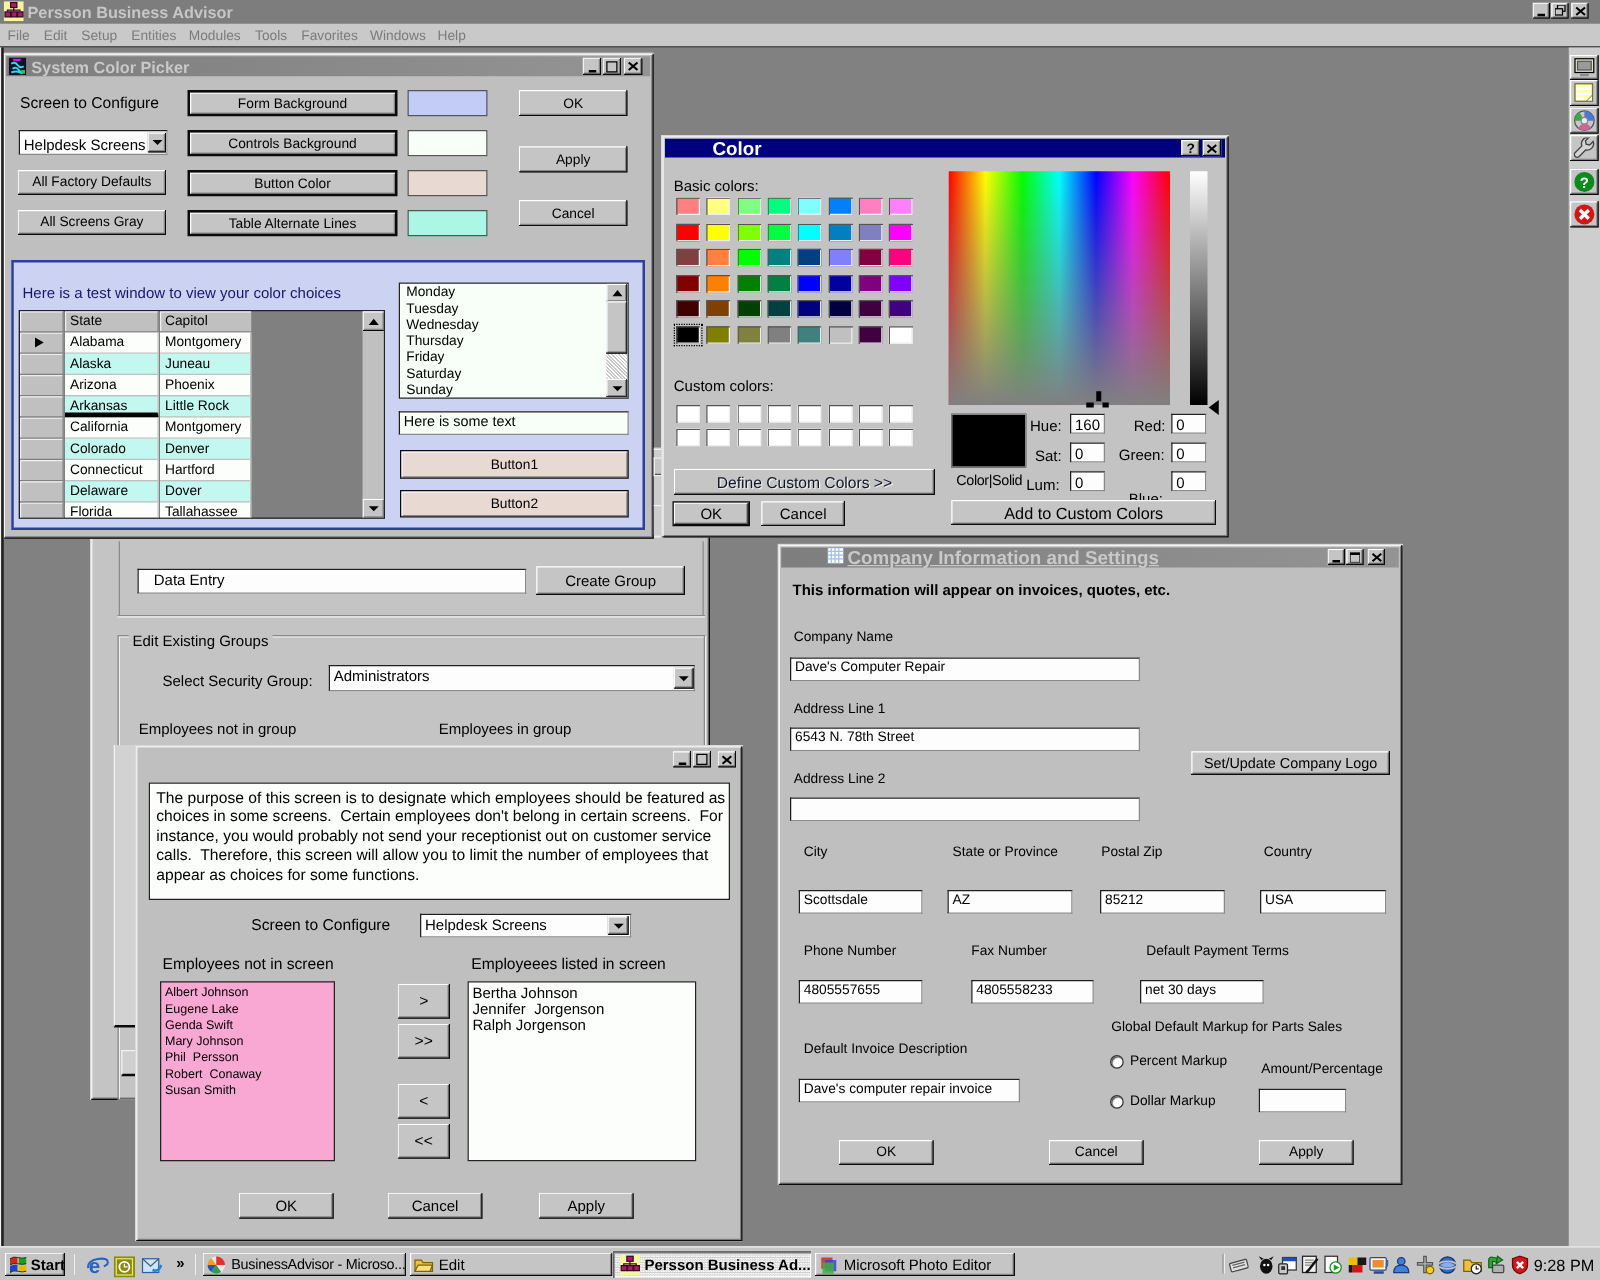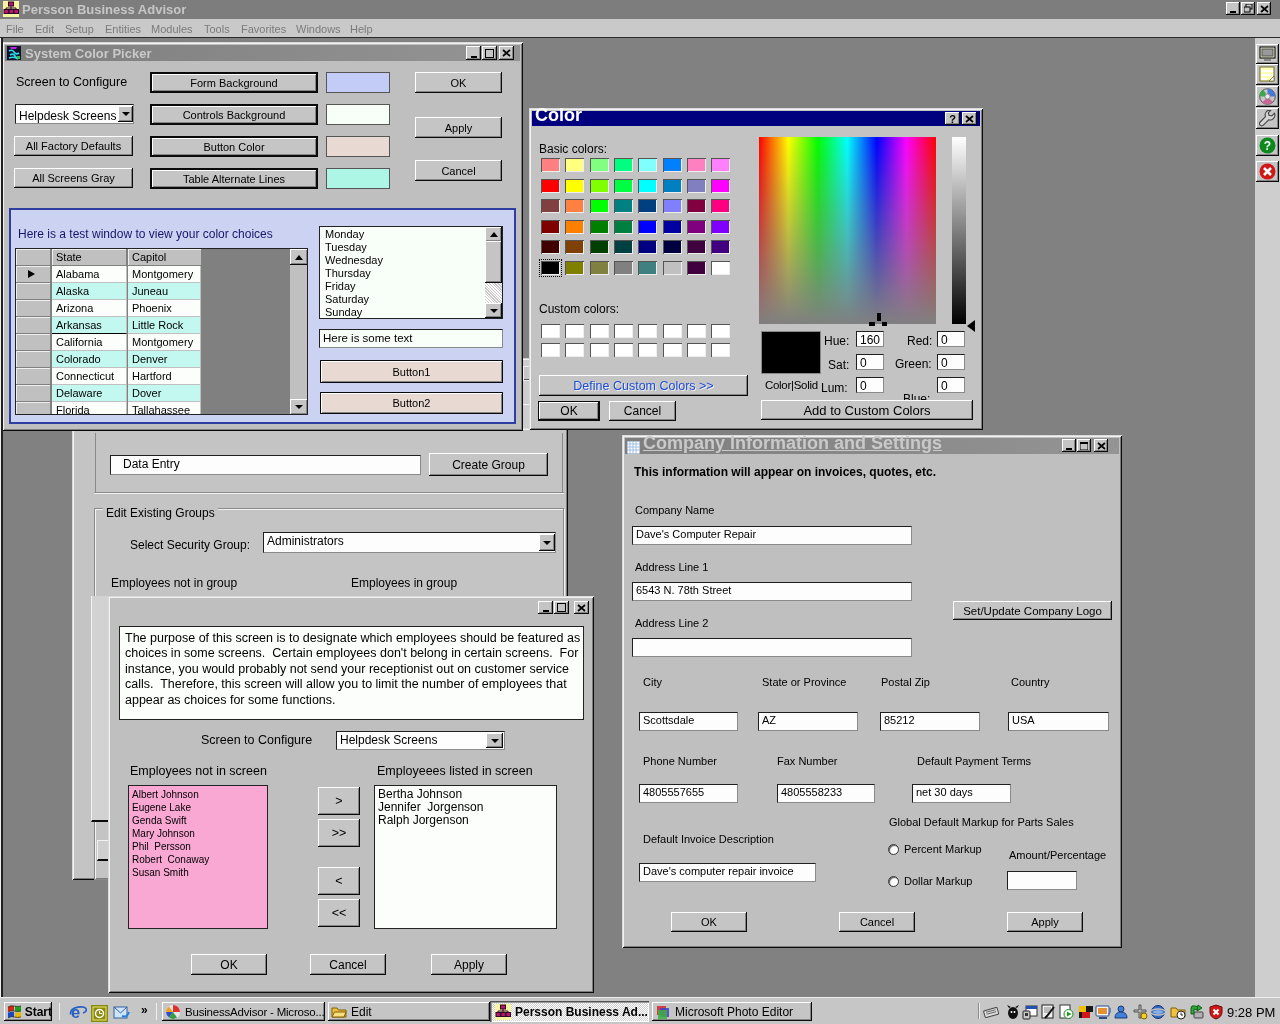--- a/index.html
+++ b/index.html
@@ -1,21 +1,21 @@
 <!DOCTYPE html>
 <html><head>
 <meta charset="utf-8">
 <style>
 * { margin:0; padding:0; box-sizing:border-box; }
 html,body { width:1280px; height:1024px; overflow:hidden; }
 body { font-family:"Liberation Sans", sans-serif; background:#818181; position:relative; font-size:12px; }
 .ab { position:absolute; }
 .win { background:#bfbfbf; box-shadow: inset 1px 1px 0 #d9d9d9, inset -1px -1px 0 #0a0a0a, inset 2px 2px 0 #f2f2f2, inset -2px -2px 0 #7c7c7c; }
 .tb { background:linear-gradient(90deg,#7e7e7e,#949494); color:#c9c9c9; font-weight:bold; font-size:13px; display:flex; align-items:center; overflow:hidden; white-space:nowrap; }
-.tba { background:#00007f; color:#fff; font-weight:bold; font-size:18px; display:flex; align-items:flex-end; }
+.tba { background:#00007f; color:#fff; font-weight:bold; font-size:15px; display:flex; align-items:flex-start;padding-left:35px; }
 .btn { background:#c5c5c5; box-shadow: inset -1px -1px 0 #0a0a0a, inset 1px 1px 0 #ffffff, inset -2px -2px 0 #858585; font-size:inherit; color:#000; display:flex; align-items:center; justify-content:center; white-space:nowrap; }
 .btnb { background:#c5c5c5; border:2px solid #0a0a0a; box-shadow: inset 1px 1px 0 #ffffff, inset -1px -1px 0 #858585; font-size:inherit; color:#000; display:flex; align-items:center; justify-content:center; white-space:nowrap; }
 .wbtn { background:#c5c5c5; box-shadow: inset -1px -1px 0 #0a0a0a, inset 1px 1px 0 #ffffff, inset -2px -2px 0 #858585; display:flex; align-items:center; justify-content:center; }
 .tf { background:#fdfdfd; border:1px solid; border-color:#1f1f1f #8a8a8a #8a8a8a #1f1f1f; font-size:inherit; color:#000; padding:1px 0 0 3px; overflow:hidden; white-space:nowrap; }
 .lbl { font-size:inherit; color:#000; white-space:nowrap; }
 .carr { width:0; height:0; border-left:4px solid transparent; border-right:4px solid transparent; border-top:4px solid #000; }
 </style>
 </head>
 <body>
 
@@ -239,21 +239,21 @@
           </div>
           <div style="position:absolute;left:36px;top:17px;width:75px;height:17px;background:#fbfefb;border-right:1px solid #c0c0c0;border-bottom:1px solid #c0c0c0;font-size:11px;padding:2px 0 0 4px;white-space:nowrap;">Alabama</div>
           <div style="position:absolute;left:112px;top:17px;width:73px;height:17px;background:#fbfefb;border-right:1px solid #c0c0c0;border-bottom:1px solid #c0c0c0;font-size:11px;padding:2px 0 0 4px;white-space:nowrap;">Montgomery</div>
           <div style="position:absolute;left:0;top:34px;width:35px;height:17px;background:#c0c0c0;border-right:1px solid #808080;border-bottom:1px solid #808080;box-shadow:inset 1px 1px 0 #efefef;"></div>
           <div style="position:absolute;left:36px;top:34px;width:75px;height:17px;background:#c3f8f0;border-right:1px solid #c0c0c0;border-bottom:1px solid #c0c0c0;font-size:11px;padding:2px 0 0 4px;white-space:nowrap;">Alaska</div>
           <div style="position:absolute;left:112px;top:34px;width:73px;height:17px;background:#c3f8f0;border-right:1px solid #c0c0c0;border-bottom:1px solid #c0c0c0;font-size:11px;padding:2px 0 0 4px;white-space:nowrap;">Juneau</div>
           <div style="position:absolute;left:0;top:51px;width:35px;height:17px;background:#c0c0c0;border-right:1px solid #808080;border-bottom:1px solid #808080;box-shadow:inset 1px 1px 0 #efefef;"></div>
           <div style="position:absolute;left:36px;top:51px;width:75px;height:17px;background:#fbfefb;border-right:1px solid #c0c0c0;border-bottom:1px solid #c0c0c0;font-size:11px;padding:2px 0 0 4px;white-space:nowrap;">Arizona</div>
           <div style="position:absolute;left:112px;top:51px;width:73px;height:17px;background:#fbfefb;border-right:1px solid #c0c0c0;border-bottom:1px solid #c0c0c0;font-size:11px;padding:2px 0 0 4px;white-space:nowrap;">Phoenix</div>
           <div style="position:absolute;left:0;top:68px;width:35px;height:17px;background:#c0c0c0;border-right:1px solid #808080;border-bottom:1px solid #808080;box-shadow:inset 1px 1px 0 #efefef;"></div>
-          <div style="position:absolute;left:36px;top:68px;width:75px;height:17px;background:#c3f8f0;border-right:1px solid #c0c0c0;border-bottom:1px solid #000000;font-size:11px;padding:2px 0 0 4px;white-space:nowrap;">Arkansas</div>
+          <div style="position:absolute;left:36px;top:68px;width:75px;height:17px;background:#c3f8f0;border-right:1px solid #c0c0c0;border-bottom:4px solid #000000;font-size:11px;padding:2px 0 0 4px;white-space:nowrap;">Arkansas</div>
           <div style="position:absolute;left:112px;top:68px;width:73px;height:17px;background:#c3f8f0;border-right:1px solid #c0c0c0;border-bottom:1px solid #c0c0c0;font-size:11px;padding:2px 0 0 4px;white-space:nowrap;">Little Rock</div>
           <div style="position:absolute;left:0;top:85px;width:35px;height:17px;background:#c0c0c0;border-right:1px solid #808080;border-bottom:1px solid #808080;box-shadow:inset 1px 1px 0 #efefef;"></div>
           <div style="position:absolute;left:36px;top:85px;width:75px;height:17px;background:#fbfefb;border-right:1px solid #c0c0c0;border-bottom:1px solid #c0c0c0;font-size:11px;padding:2px 0 0 4px;white-space:nowrap;">California</div>
           <div style="position:absolute;left:112px;top:85px;width:73px;height:17px;background:#fbfefb;border-right:1px solid #c0c0c0;border-bottom:1px solid #c0c0c0;font-size:11px;padding:2px 0 0 4px;white-space:nowrap;">Montgomery</div>
           <div style="position:absolute;left:0;top:102px;width:35px;height:17px;background:#c0c0c0;border-right:1px solid #808080;border-bottom:1px solid #808080;box-shadow:inset 1px 1px 0 #efefef;"></div>
           <div style="position:absolute;left:36px;top:102px;width:75px;height:17px;background:#c3f8f0;border-right:1px solid #c0c0c0;border-bottom:1px solid #c0c0c0;font-size:11px;padding:2px 0 0 4px;white-space:nowrap;">Colorado</div>
           <div style="position:absolute;left:112px;top:102px;width:73px;height:17px;background:#c3f8f0;border-right:1px solid #c0c0c0;border-bottom:1px solid #c0c0c0;font-size:11px;padding:2px 0 0 4px;white-space:nowrap;">Denver</div>
           <div style="position:absolute;left:0;top:119px;width:35px;height:17px;background:#c0c0c0;border-right:1px solid #808080;border-bottom:1px solid #808080;box-shadow:inset 1px 1px 0 #efefef;"></div>
           <div style="position:absolute;left:36px;top:119px;width:75px;height:17px;background:#fbfefb;border-right:1px solid #c0c0c0;border-bottom:1px solid #c0c0c0;font-size:11px;padding:2px 0 0 4px;white-space:nowrap;">Connecticut</div>
           <div style="position:absolute;left:112px;top:119px;width:73px;height:17px;background:#fbfefb;border-right:1px solid #c0c0c0;border-bottom:1px solid #c0c0c0;font-size:11px;padding:2px 0 0 4px;white-space:nowrap;">Hartford</div>
@@ -367,21 +367,21 @@
       <div style="position:absolute;left:170.1px;top:0px;width:19px;height:14px;background:#fff;box-shadow:inset 1px 1px 0 #555, inset -1px -1px 0 #eee;"></div>
       <div style="position:absolute;left:0px;top:19px;width:19px;height:14px;background:#fff;box-shadow:inset 1px 1px 0 #555, inset -1px -1px 0 #eee;"></div>
       <div style="position:absolute;left:24.3px;top:19px;width:19px;height:14px;background:#fff;box-shadow:inset 1px 1px 0 #555, inset -1px -1px 0 #eee;"></div>
       <div style="position:absolute;left:48.6px;top:19px;width:19px;height:14px;background:#fff;box-shadow:inset 1px 1px 0 #555, inset -1px -1px 0 #eee;"></div>
       <div style="position:absolute;left:72.9px;top:19px;width:19px;height:14px;background:#fff;box-shadow:inset 1px 1px 0 #555, inset -1px -1px 0 #eee;"></div>
       <div style="position:absolute;left:97.2px;top:19px;width:19px;height:14px;background:#fff;box-shadow:inset 1px 1px 0 #555, inset -1px -1px 0 #eee;"></div>
       <div style="position:absolute;left:121.5px;top:19px;width:19px;height:14px;background:#fff;box-shadow:inset 1px 1px 0 #555, inset -1px -1px 0 #eee;"></div>
       <div style="position:absolute;left:145.8px;top:19px;width:19px;height:14px;background:#fff;box-shadow:inset 1px 1px 0 #555, inset -1px -1px 0 #eee;"></div>
       <div style="position:absolute;left:170.1px;top:19px;width:19px;height:14px;background:#fff;box-shadow:inset 1px 1px 0 #555, inset -1px -1px 0 #eee;"></div>
     </div>
-  <div class="ab btn" style="left:10px;top:267px;width:209px;height:21px;color:#1d4ed8;text-shadow:1px 1px 0 #eee;font-size:12.5px;">Define Custom Colors &gt;&gt;</div>
+  <div class="ab btn" style="left:10px;top:267px;width:209px;height:21px;color:#0f172a;text-shadow:1px 1px 0 #eee;font-size:12.5px;">Define Custom Colors &gt;&gt;</div>
   <div class="ab btn" style="left:9px;top:293px;width:62px;height:20px;border:1px solid #0a0a0a;">OK</div>
   <div class="ab btn" style="left:80px;top:293px;width:67px;height:20px;">Cancel</div>
 
   <div class="ab" id="huesat" style="left: 230px; top: 29px; width: 177px; height: 187px; background: linear-gradient(rgba(128, 128, 128, 0), rgb(128, 128, 128)), linear-gradient(to right, rgb(255, 0, 0) 0%, rgb(255, 255, 0) 16.6%, rgb(0, 255, 0) 33.3%, rgb(0, 255, 255) 50%, rgb(0, 0, 255) 66.6%, rgb(255, 0, 255) 83.3%, rgb(255, 0, 0) 100%);"></div>
 
   <div class="ab" style="left:423px;top:29px;width:14px;height:187px;background:linear-gradient(#fff,#000);"></div>
   <div class="ab" style="left:438px;top:212px;width:0;height:0;border-top:6px solid transparent;border-bottom:6px solid transparent;border-right:8px solid #000;"></div>
 
   <div class="ab" style="left:348px;top:205px;width:4px;height:8px;background:#000;"></div>
   <div class="ab" style="left:340px;top:214px;width:6px;height:4px;background:#000;"></div>
@@ -486,21 +486,21 @@
       </svg>
     <span style="overflow:hidden;font-size:11.5px;letter-spacing:-0.2px;">BusinessAdvisor - Microso...</span>
     </div>
   <div class="ab btn" style="left:328px;top:4px;width:162px;height:19px;justify-content:flex-start;padding-left:3px;">
     <svg width="16" height="16" style="margin-right:4px;flex:none;">
         <path d="M1 13 V4 h5 l1.5 2 H15 v7 Z" fill="#f0c040" stroke="#806000"></path>
         <path d="M1 13 L3.5 8 H15 L13 13 Z" fill="#f8e080" stroke="#806000"></path>
       </svg>
     <span style="font-size:12px;">Edit</span>
     </div>
-  <div class="ab" style="left:490px;top:3px;width:159px;height:21px;background:repeating-conic-gradient(#ffffff 0% 25%, #d0d0d0 0% 50%) 0 0/2px 2px;box-shadow:inset 1px 1px 0 #555, inset 2px 2px 0 #9a9a9a, inset -1px -1px 0 #fff;display:flex;align-items:center;padding-left:5px;font-size:12px;font-weight:bold;">
+  <div class="ab" style="left:490px;top:3px;width:159px;height:21px;background:repeating-conic-gradient(#ffffff 0% 25%, #d0d0d0 0% 50%) 0 0/2px 2px;box-shadow:inset 1px 1px 0 #555, inset 2px 2px 0 #9a9a9a, inset -1px -1px 0 #fff;display:flex;align-items:center;padding-left:5px;font-size:12px;font-weight:bold;justify-content:center;">
     <svg width="16" height="16" style="margin-right:4px;flex:none;">
         <rect width="16" height="16" fill="#f6f6a0"></rect>
         <rect x="5.5" y="1" width="5" height="4" fill="#b01868" stroke="#30082a" stroke-width="1"></rect>
         <rect x="1" y="8.5" width="4.5" height="4" fill="#b01868" stroke="#30082a" stroke-width="1"></rect>
         <rect x="6" y="8.5" width="4.5" height="4" fill="#b01868" stroke="#30082a" stroke-width="1"></rect>
         <rect x="11" y="8.5" width="4.5" height="4" fill="#b01868" stroke="#30082a" stroke-width="1"></rect>
         <path d="M8 5 L8 7 M3 8 L3 7 L13 7 L13 8 M8 7 L8 8" stroke="#30082a" fill="none"></path>
       </svg>
     <span style="overflow:hidden;white-space:nowrap;">Persson Business Ad...</span>
     </div>

